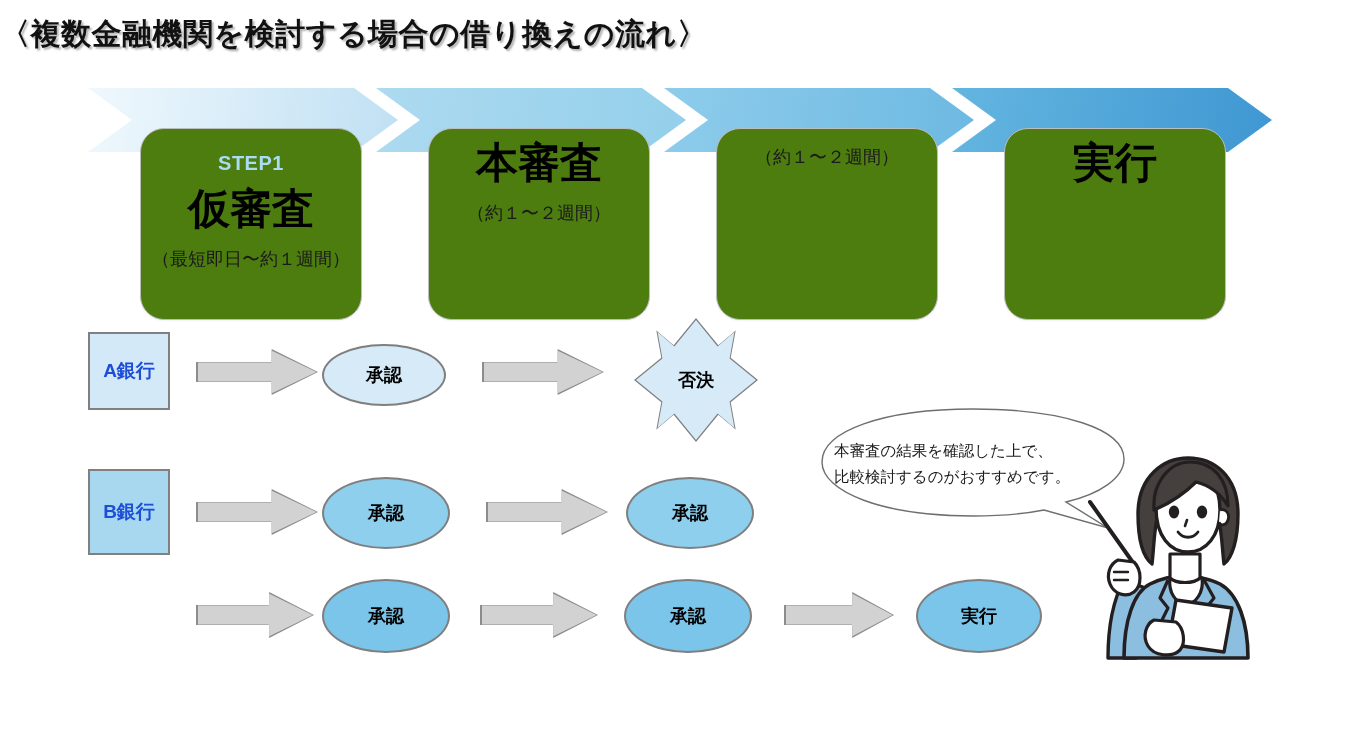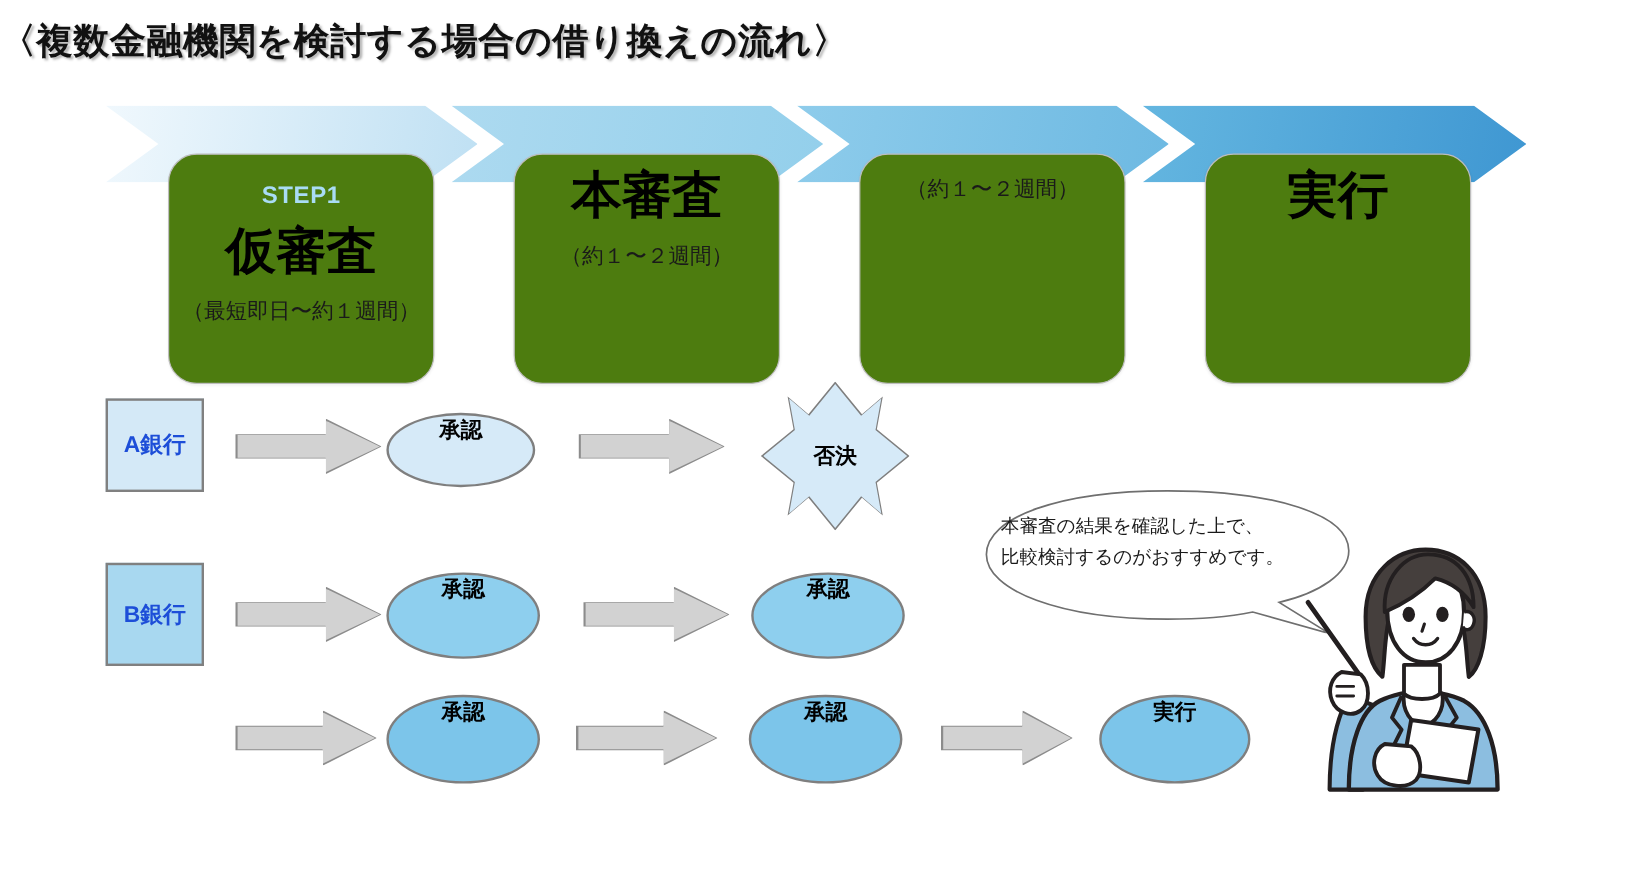--- a/index.html
+++ b/index.html
@@ -131,20 +131,21 @@
     clip-path: polygon(0 28%, 62% 28%, 62% 0, 100% 50%, 62% 100%, 62% 72%, 0 72%);
   }
 
   
   .node-ellipse {
     position: absolute;
     border: 2px solid #7f7f7f;
     border-radius: 50%;
     box-sizing: border-box;
     display: flex;
+    align-items: center;
     justify-content: center;
     font-size: 18px;
     font-weight: bold;
     color: #000;
   }
   #row-a .node-ellipse { background: #d6eaf8; }
   #row-b .node-ellipse { background: #8ecfee; }
   #row-c .node-ellipse { background: #7cc5ea; }
 
   
@@ -178,21 +179,21 @@
     position: absolute;
     left: 808px;
     top: 406px;
     width: 330px;
     height: 122px;
   }
   #speech-bubble svg { position: absolute; left: 0; top: 0; }
   #speech-text {
     position: absolute;
     left: 26px;
-    top: 20px;
+    top: 32px;
     width: 280px;
     font-size: 15.5px;
     line-height: 1.65;
     color: #1a1a1a;
     white-space: pre-line;
   }
 
   
   #character-illustration {
     position: absolute;

